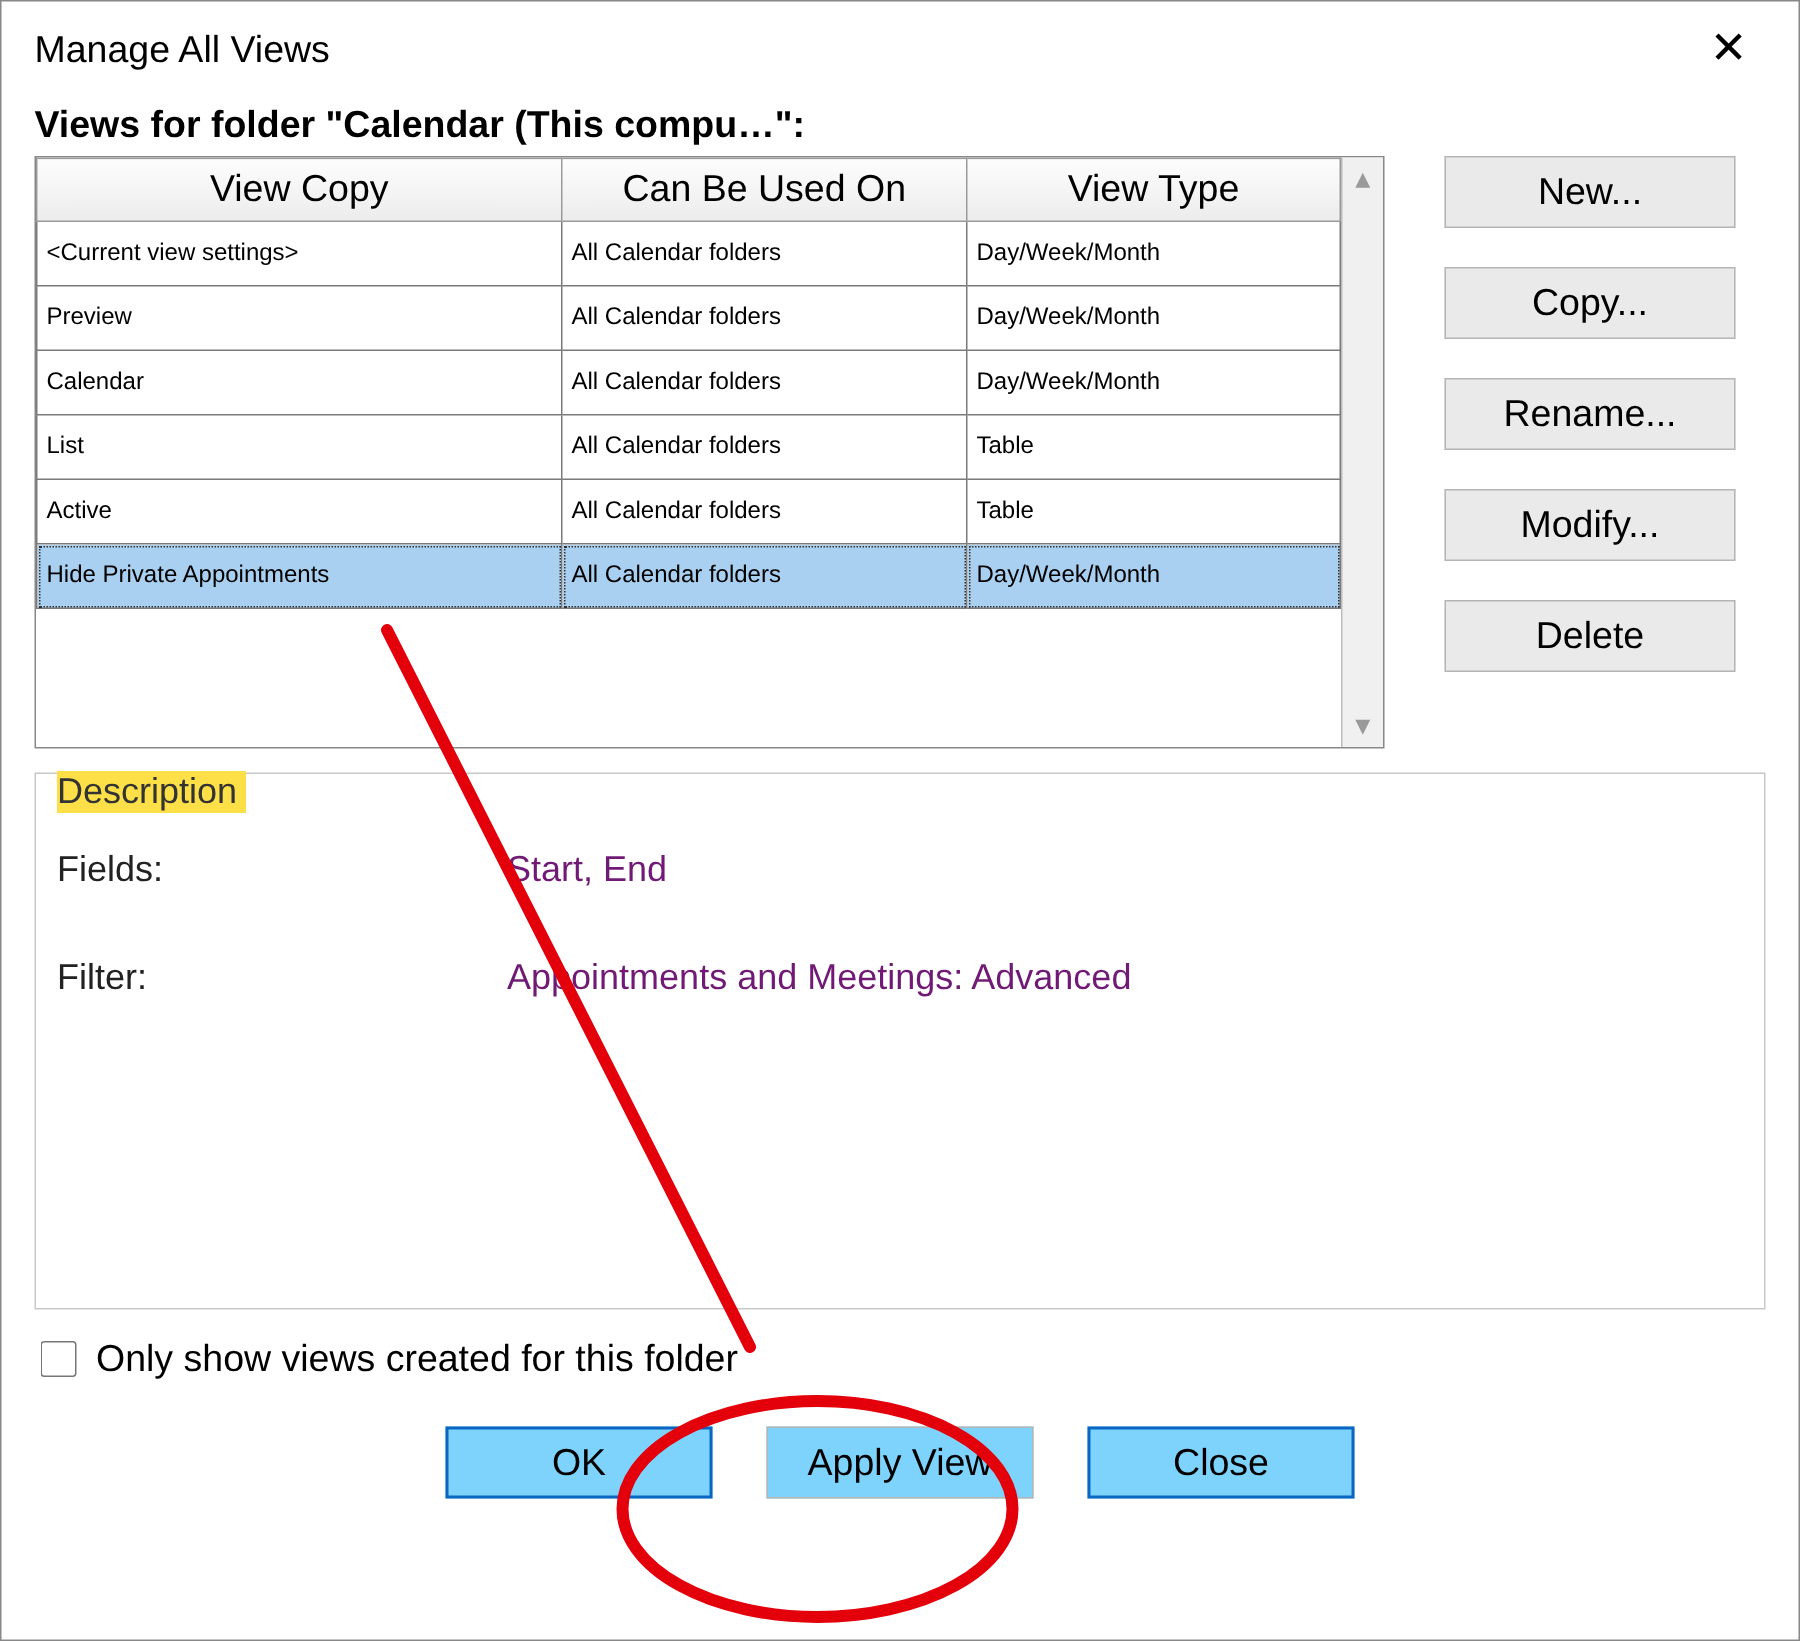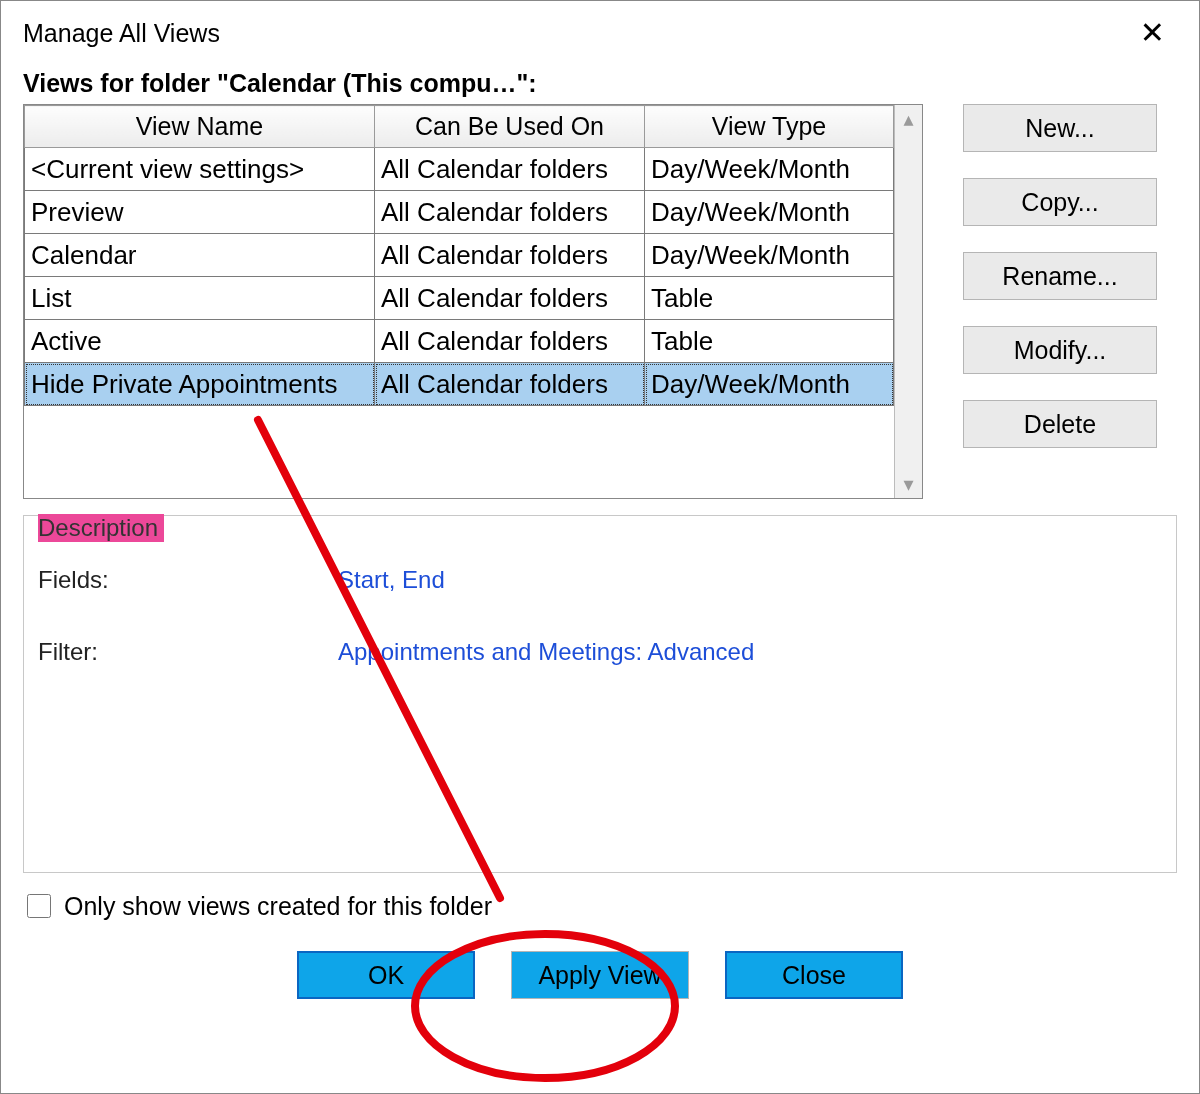--- a/index.html
+++ b/index.html
@@ -65,21 +65,21 @@
     background: linear-gradient(#fdfdfd, #ececec);
     border: 1px solid #9a9a9a;
     font-weight: 400;
     font-size: 25px;
     height: 42px;
     text-align: center;
     vertical-align: middle;
   }
   td {
     border: 1px solid #7a7a7a;
-    font-size: 26px;
+    font-size: 16px;
     height: 43px;
     padding: 0 6px;
     vertical-align: middle;
     background: #fff;
     white-space: nowrap;
     overflow: hidden;
   }
   tr.selected td {
     background: #a9d0f0;
     outline: 1px dotted #333;
@@ -132,32 +132,32 @@
     border: 1px solid #c8c8c8;
     border-top: 1px solid #c8c8c8;
     padding: 0 14px 10px 14px;
     height: 358px;
     position: relative;
     background: #fff;
   }
   .desc-legend {
     position: relative;
     top: -2px;
-    background: #ec4899;
+    background: #fde047;
     display: inline-block;
     padding: 0 6px 0 0;
     color: #333;
   }
   .desc-row {
     display: flex;
     flex-direction: row;
     margin-top: 22px;
   }
   .desc-label { width: 300px; color: #222; }
-  .desc-value { color: #1d4ed8; }
+  .desc-value { color: #701a75; }
   
   .check-row {
     display: flex;
     align-items: center;
     gap: 10px;
     padding: 18px 22px 0 22px;
     font-size: 25px;
   }
   .check-row input[type="checkbox"] {
     width: 24px; height: 24px;
@@ -168,21 +168,21 @@
     flex-direction: row;
     gap: 36px;
     justify-content: center;
     align-items: center;
     margin-top: 30px;
   }
   .bottn {
     width: 178px;
     height: 48px;
     border: 1px solid #b5b5b5;
-    background: #0ea5e9;
+    background: #7dd3fc;
     text-align: center;
     display: flex;
     align-items: center;
     justify-content: center;
     cursor: pointer;
     font-size: 25px;
     user-select: none;
   }
   .bottn.primary {
     border: 2px solid #0a66c2;
@@ -211,21 +211,21 @@
     <div class="table-wrap">
       <div class="table-body-area">
         <table>
           <colgroup>
             <col style="width:350px">
               <col style="width:270px">
               <col>
           </colgroup>
           <thead>
             <tr>
-              <th>View Name</th>
+              <th>View Copy</th>
               <th>Can Be Used On</th>
               <th>View Type</th>
             </tr>
           </thead>
           <tbody id="tbody">
               <tr>
                 <td>&lt;Current view settings&gt;</td>
                 <td>All Calendar folders</td>
                 <td>Day/Week/Month</td>
               </tr>

